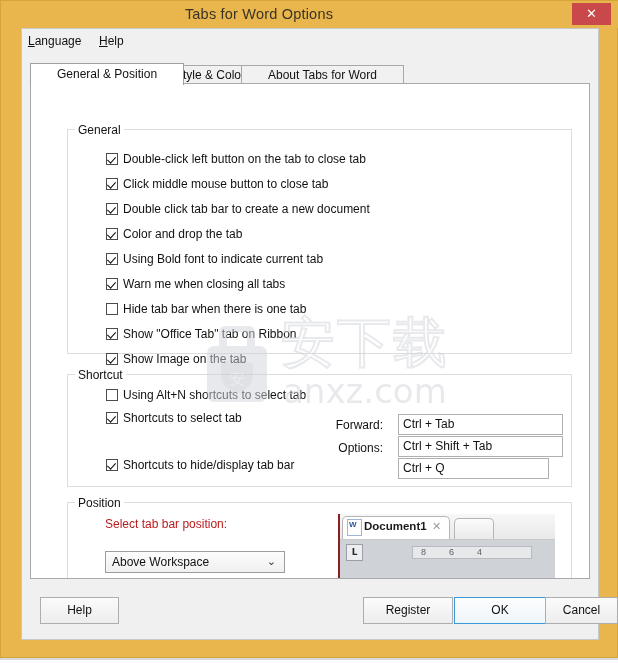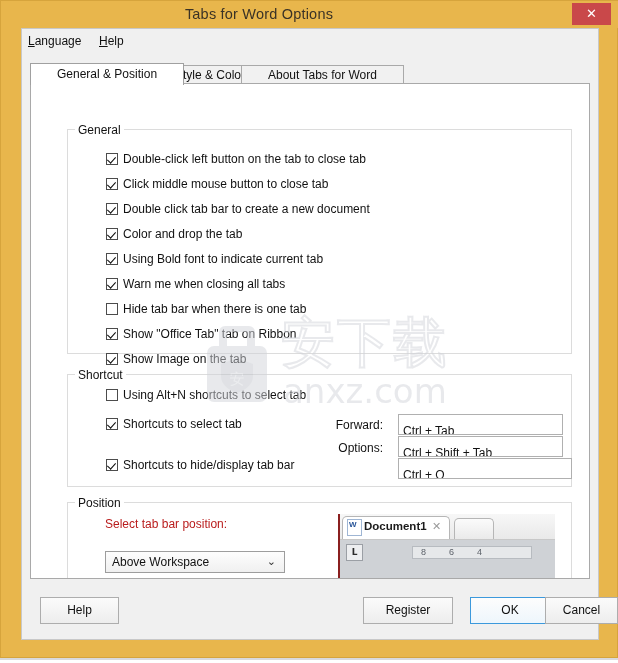--- a/index.html
+++ b/index.html
@@ -211,21 +211,21 @@
   }
   .shortcut-input {
     position: absolute;
     height: 21px;
     line-height: 19px;
     background: #ffffff;
     border: 1px solid #b0b0b0;
     box-sizing: border-box;
     font-size: 12px;
     color: #111;
-    padding: 7px 4px;
+    padding: 0 4px;
     font-family: "Liberation Sans", sans-serif;
     white-space: nowrap;
     overflow: hidden;
   }
 
   
   #position-label {
     position: absolute;
     left: 37px;
     top: 14px;
@@ -433,21 +433,21 @@
     box-sizing: border-box;
     cursor: default;
   }
   .dlgbtn.focused {
     border: 1px solid #3c99dc;
     background: linear-gradient(#fdfdfd,#eef6fc);
   }
   #btn-help     { left: 18px;  width: 79px; }
   #btn-register { left: 341px; width: 90px; }
   #btn-cancel   { left: 523px; width: 73px; }
-  #btn-ok       { left: 448px; width: 80px; }
+  #btn-ok       { left: 432px; width: 92px; }
 </style>
 </head>
 <body>
 
 <div id="window">
 
   <div id="titlebar">
     <div id="title-text">Tabs for Word Options</div>
     <div id="close-button">✕</div>
   </div>
@@ -521,35 +521,35 @@
         </div>
       </div>
 
       <div class="groupbox" id="group-shortcut">
         <div class="group-title">Shortcut</div>
 
         <div class="cbrow" style="left:38px; top:13px;justify-content:center;">
           <span class="cbox"></span>
           <span class="cblabel">Using Alt+N shortcuts to select tab</span>
         </div>
-        <div class="cbrow" style="left:38px; top:42px;">
+        <div class="cbrow" style="left:38px; top:36px;">
           <span class="cbox checked"></span>
           <span class="cblabel">Shortcuts to select tab</span>
         </div>
         <div class="cbrow" style="left:38px; top:83px;">
           <span class="cbox checked"></span>
           <span class="cblabel">Shortcuts to hide/display tab bar</span>
         </div>
 
         <div class="fieldlabel" style="left:245px; top:43px;">Forward:</div>
         <div class="fieldlabel" style="left:245px; top:66px;">Options:</div>
 
         <div class="shortcut-input" style="left:330px; top:39px; width:165px;">Ctrl + Tab</div>
         <div class="shortcut-input" style="left:330px; top:61px; width:165px;">Ctrl + Shift + Tab</div>
-        <div class="shortcut-input" style="left:330px; top:83px; width:174px;">Ctrl + Q</div>
+        <div class="shortcut-input" style="left:330px; top:83px; width:151px;">Ctrl + Q</div>
       </div>
 
       <div class="groupbox" id="group-position">
         <div class="group-title">Position</div>
 
         <div id="position-label">Select tab bar position:</div>
 
         <div id="position-select">
           <span>Above Workspace</span>
           <span class="arrow">⌄</span>

